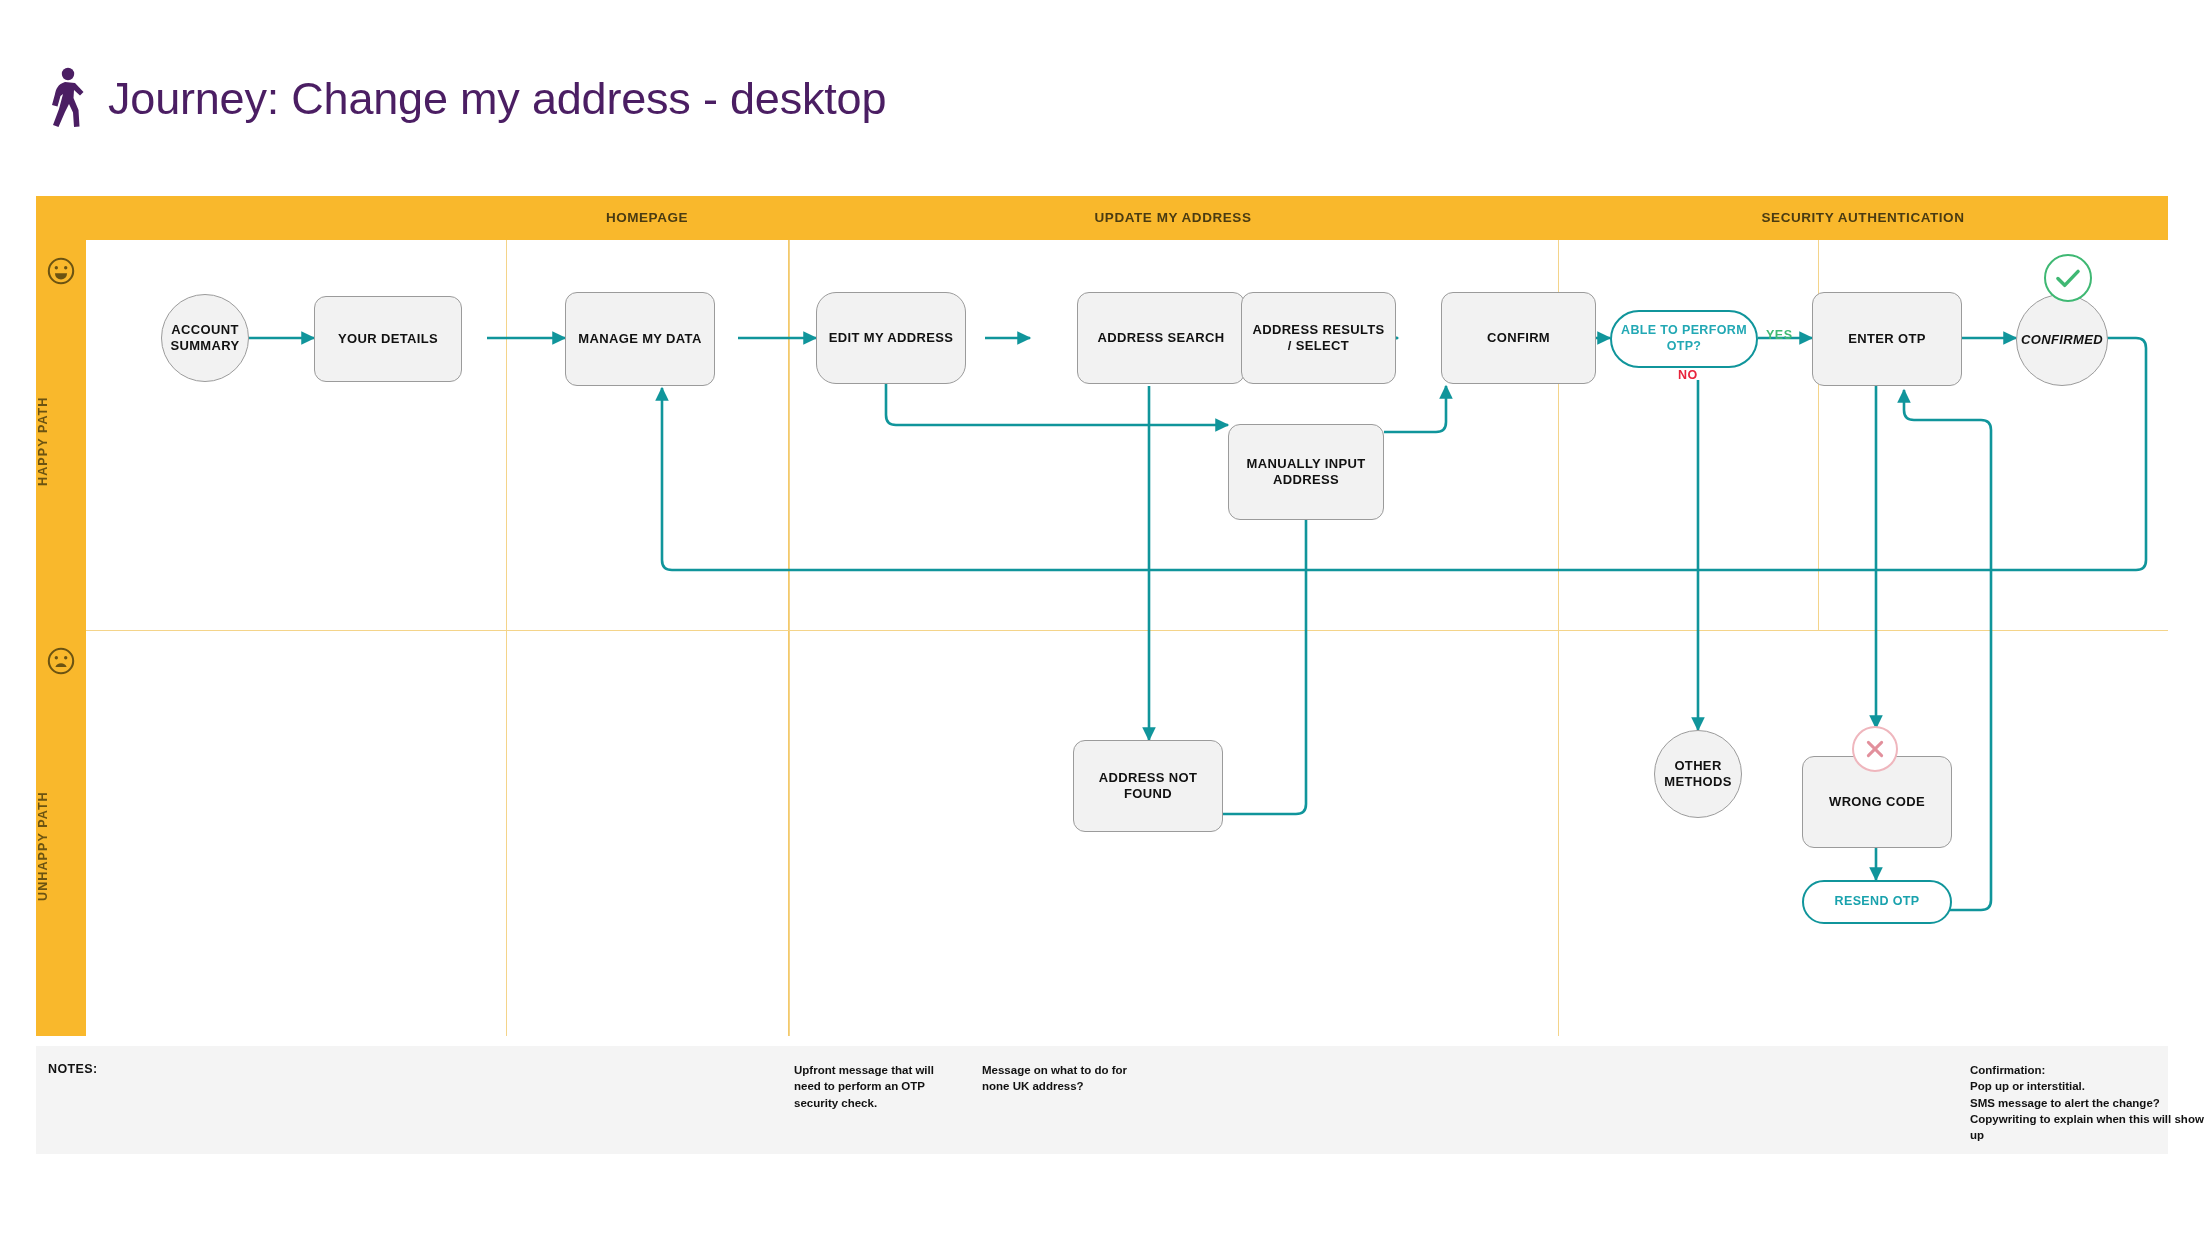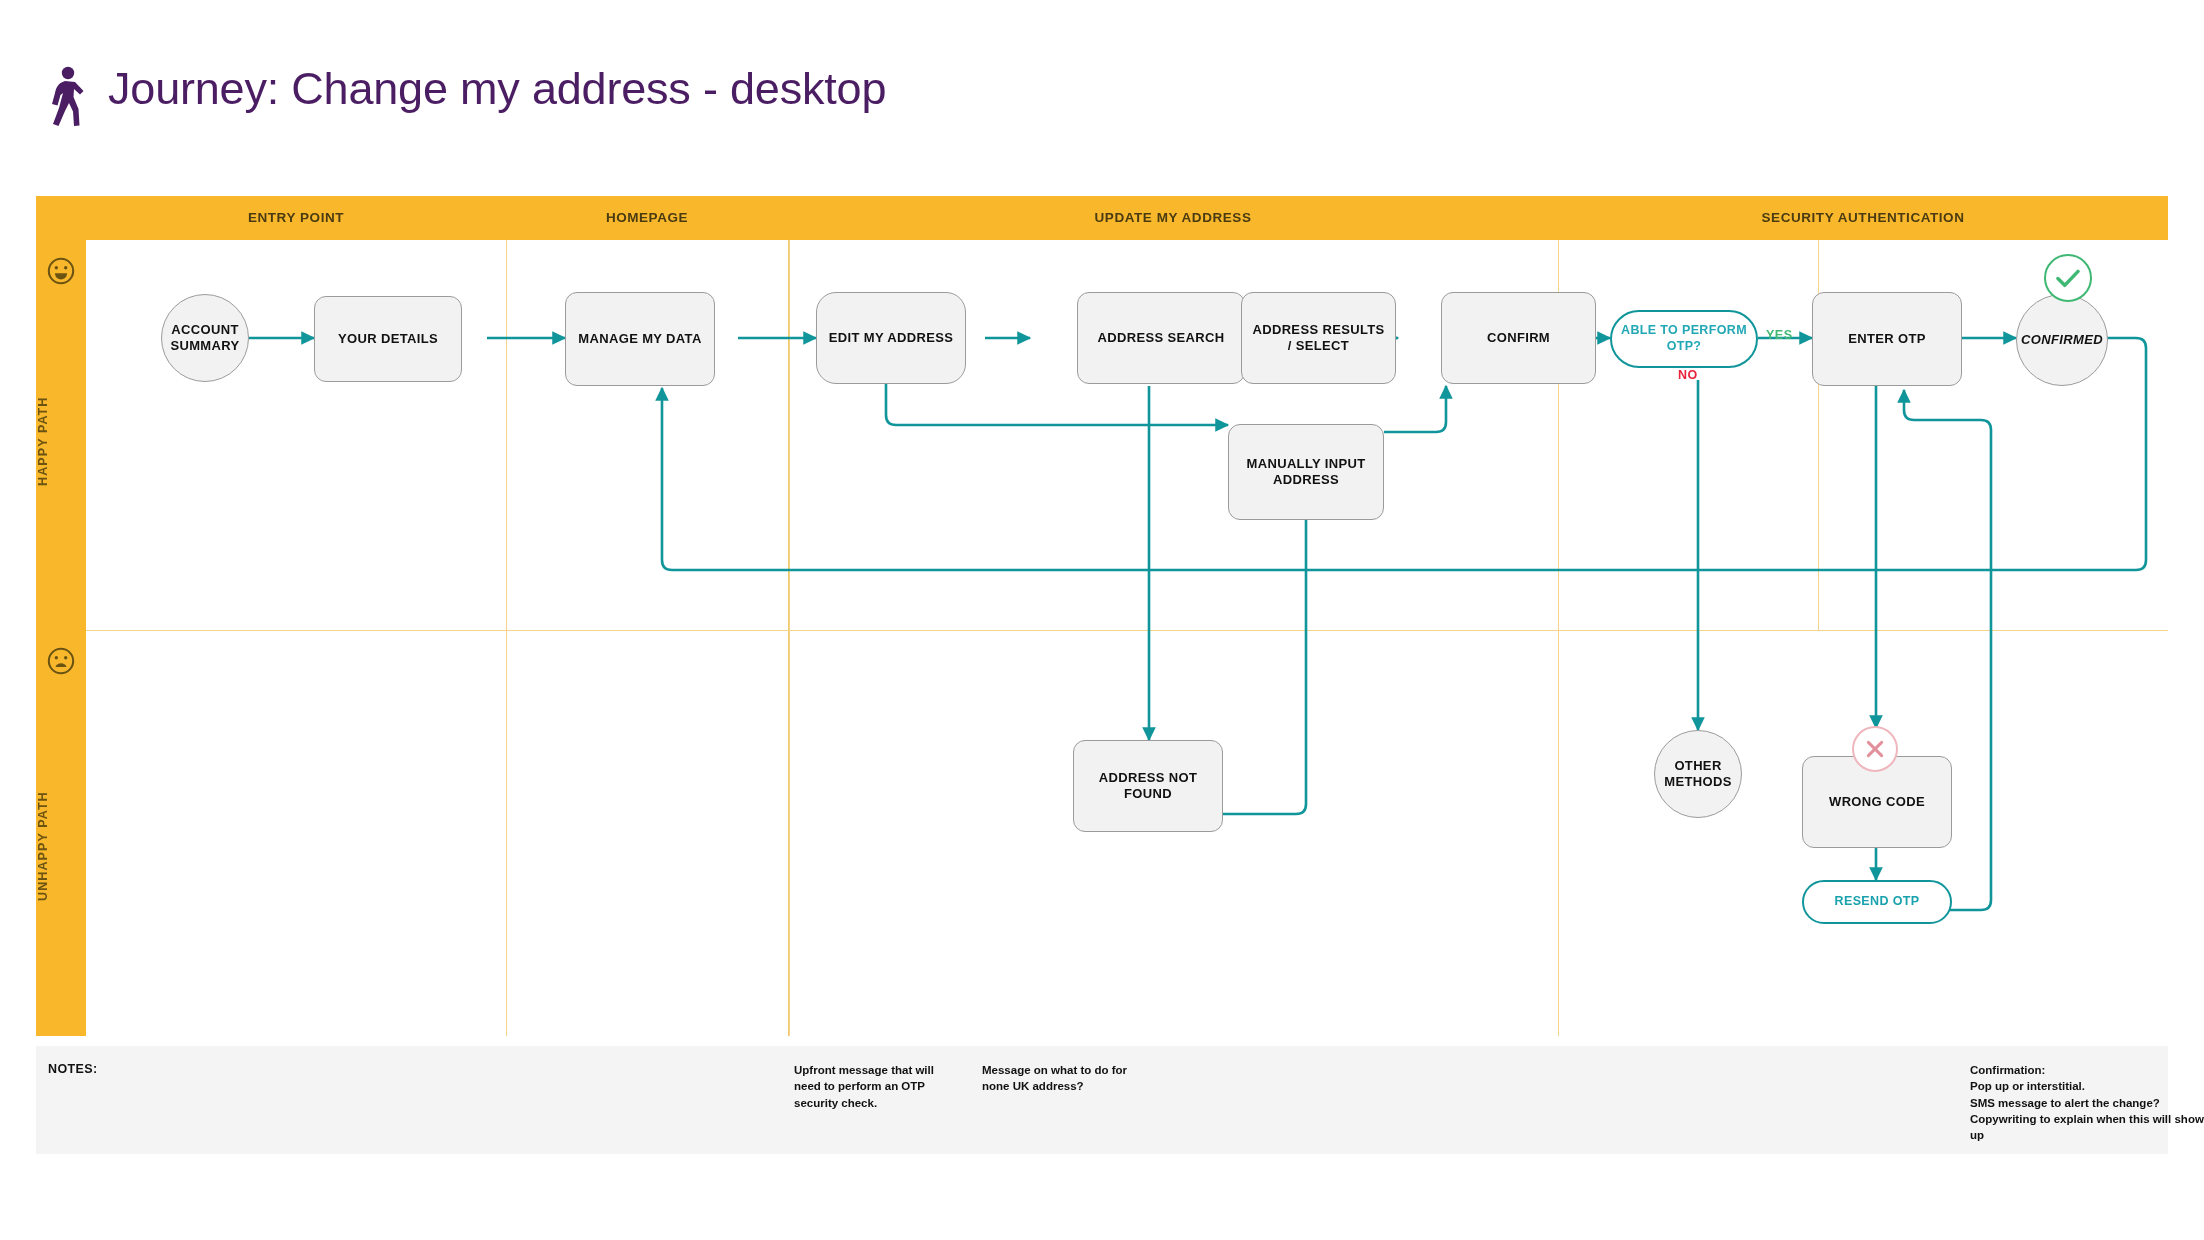--- a/index.html
+++ b/index.html
@@ -1,21 +1,21 @@
 <!DOCTYPE html>
 <html><head>
 <meta charset="utf-8">
 <title>Journey: Change my address - desktop</title>
 <style>
   html,body{margin:0;padding:0;background:#ffffff;}
   body{width:2204px;height:1240px;position:relative;overflow:hidden;
        font-family:"Liberation Sans","DejaVu Sans",sans-serif;}
 
   
-  #title-row{position:absolute;left:44px;top:66px;height:64px;display:flex;gap:18px;}
+  #title-row{position:absolute;left:44px;top:66px;height:64px;display:flex;align-items:center;gap:18px;}
   #walker-icon{width:46px;height:62px;display:block;}
   #page-title{font-size:45px;line-height:1;color:#4b1e63;font-weight:400;letter-spacing:-0.2px;white-space:nowrap;}
 
   
   #board{position:absolute;left:36px;top:196px;width:2132px;height:840px;}
 
   
   #header-band{position:absolute;left:0;top:0;width:2132px;height:44px;background:#f9b82c;}
   #lane-rail{position:absolute;left:0;top:44px;width:50px;height:796px;background:#f9b82c;}
   #canvas{position:absolute;left:50px;top:44px;width:2082px;height:796px;background:#ffffff;}
@@ -71,21 +71,20 @@
       <path d="M21 15 C14 17 12 22 11 27 L8 38 L13.5 39.5 L16.5 29 L19 27 L15 42 L9 58 L14.5 60 L21 45 L25 37 L29 45.5 L30 60 L35.5 59.5 L34.5 43 L29.5 31 L30 23 L36 28.5 L39.5 25 L31 16 Z"></path>
     </svg>
   </span>
   <div id="page-title">Journey: Change my address - desktop</div>
 </div>
 
 <div id="board">
 
   <div id="header-band"></div>
 
-  <div class="col-head" style="left:50px;width:420px;">ENTRY POINT</div>
   <div class="col-head" style="left:470px;width:282px;">HOMEPAGE</div>
   <div class="col-head" style="left:752px;width:770px;">UPDATE MY ADDRESS</div>
   <div class="col-head" style="left:1522px;width:610px;">SECURITY AUTHENTICATION</div>
 
   <div id="lane-rail"></div>
 
   <span class="lane-icon" style="top:60px;">
     <svg viewBox="0 0 32 32" fill="none" stroke="#6b5312" stroke-width="2.2">
       <circle cx="16" cy="16" r="13"></circle>
       <circle cx="11" cy="12.5" r="1.8" fill="#6b5312" stroke="none"></circle>

